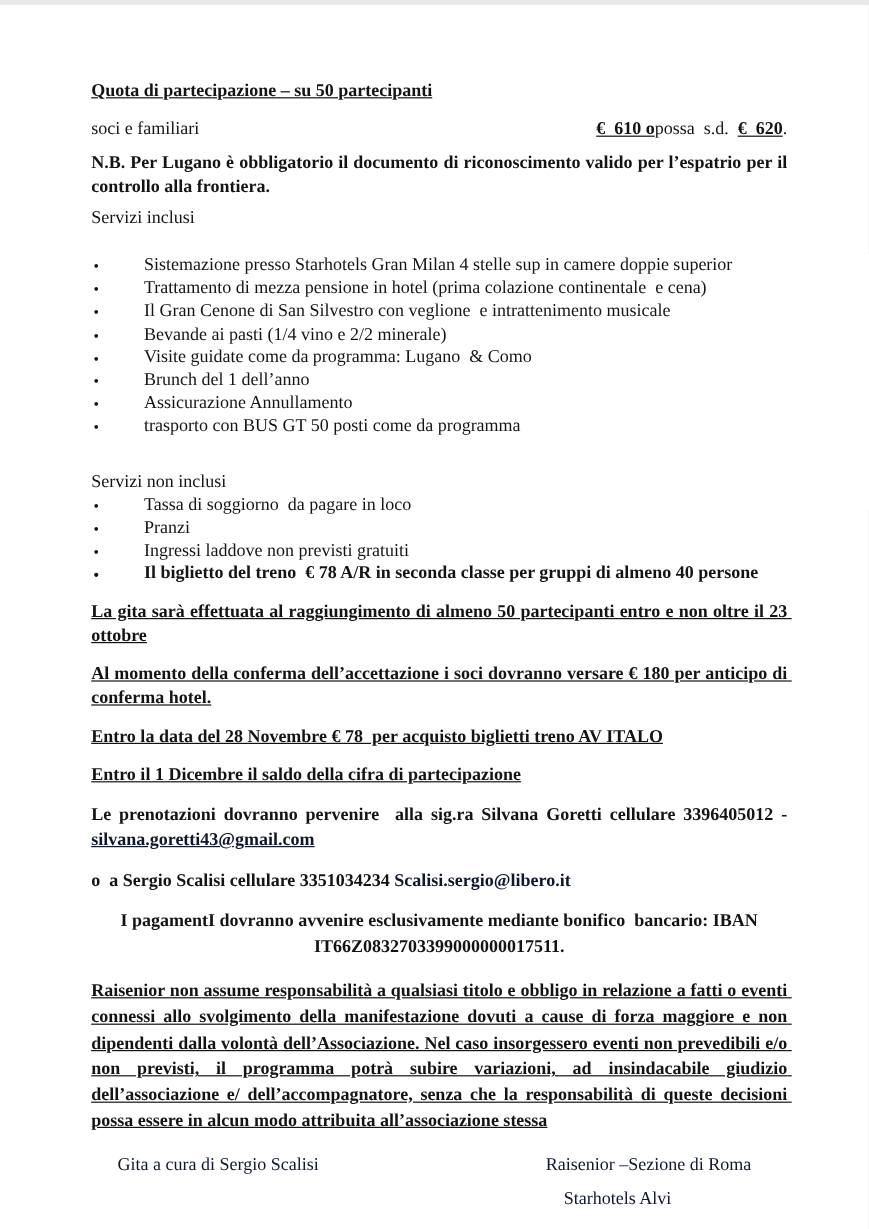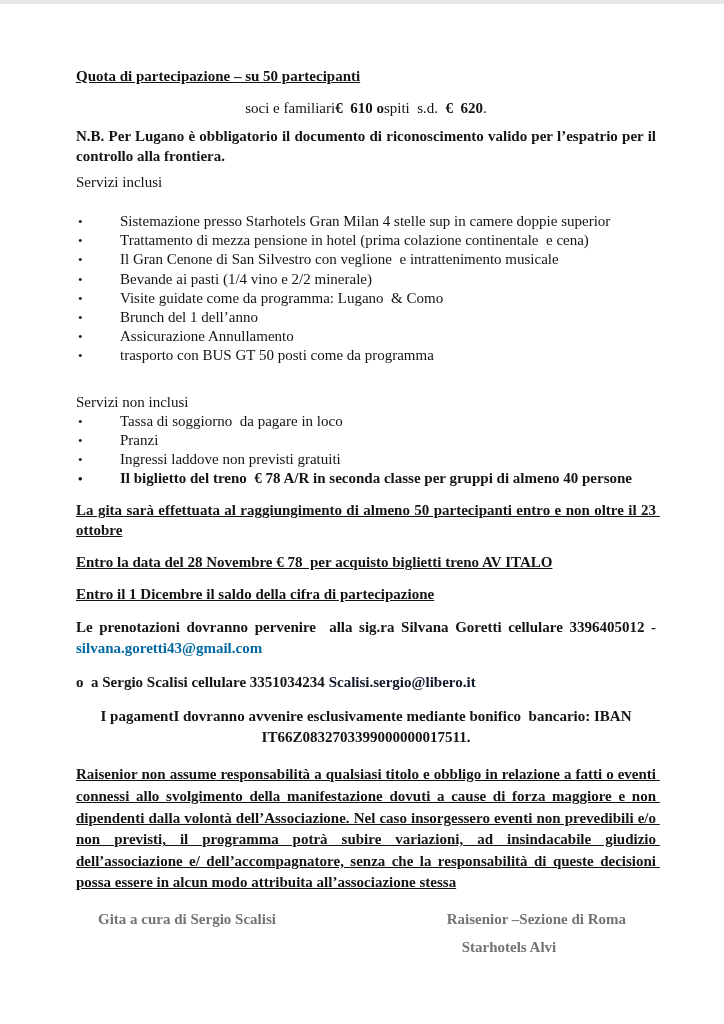--- a/index.html
+++ b/index.html
@@ -15,24 +15,24 @@
     overflow: hidden;
     box-sizing: border-box;
     padding: 62px 68px 0 76px;
   }
   .heading {
     font-weight: bold;
     text-decoration: underline;
     line-height: 20px;
     margin-bottom: 12px;
   }
-  .price-row { display: flex; justify-content: center; line-height: 20px; }
+  .price-row { display: flex; justify-content: space-between; line-height: 20px; }
   .price-right { white-space: pre; }
   .price-row.second .price-right { padding-right: 58px; }
-  .b { font-weight: bold; }
+  .b { font-weight: bold; text-decoration: underline; }
   .nb {
     font-weight: bold;
     text-align: justify;
     line-height: 20px;
     margin: 8px 0 0 0;
     white-space: pre-wrap;
   }
   .center-title { text-align: left; line-height: 20px; margin: 6px 0 0 0; }
   .blank { height: 20px; }
   ul.dots { list-style: none; margin: 0; padding: 0; }
@@ -49,58 +49,59 @@
     white-space: pre-wrap;
   }
   .p-b {
     font-weight: bold;
     text-align: justify;
     line-height: 21px;
     margin: 13px 0 0 0;
     white-space: pre-wrap;
   }
   .email-link {
-    color: #0369a1;
+    color: #0f172a;
+    text-decoration: underline;
     font-weight: bold;
     cursor: pointer;
   }
   .email-link.light {
     color: #0f172a;
     text-decoration: none;
   }
   .disclaimer {
     font-weight: bold;
     text-decoration: underline;
     text-align: justify;
     line-height: 21.6px;
     margin: 16px 0 0 0;
     white-space: pre-wrap;
   }
   .footer {
     display: flex;
     margin-top: 15px;
-    color: #737373;
-    font-weight: bold;
+    color: #0f172a;
+    font-weight: normal;
     line-height: 20px;
     gap: 40px;
   }
   .footer-left { margin-left: 22px; }
   .footer-right { margin-left: auto; margin-right: 30px; }
   .footer-right .line2 { padding-left: 15px; margin-top: 8px; }
 </style>
 </head>
 <body>
 
 <div class="sheet">
 
   <div class="heading">Quota di partecipazione – su 50 partecipanti</div>
 
   <div class="price-row">
     <span>soci e familiari</span>
-    <span class="price-right"><span class="b">€  610 o</span><span>spiti  s.d.  </span><span class="b">€  620</span><span>.</span></span>
+    <span class="price-right"><span class="b">€  610 o</span><span>possa  s.d.  </span><span class="b">€  620</span><span>.</span></span>
   </div>
 
 
   <p class="nb">N.B. Per Lugano è obbligatorio il documento di riconoscimento valido per l’espatrio per il controllo alla frontiera.</p>
 
   <div class="center-title">Servizi inclusi</div>
   <div class="blank"></div>
 
   <ul class="dots">
     <li>
@@ -153,20 +154,21 @@
         <span class="bullet">•</span>
         <span class="li-text">Ingressi laddove non previsti gratuiti</span>
       </li>
     <li class="bold-item">
         <span class="bullet">•</span>
         <span class="li-text">Il biglietto del treno  € 78 A/R in seconda classe per gruppi di almeno 40 persone</span>
       </li>
   </ul>
 
   <p class="p-bu">La gita sarà effettuata al raggiungimento di almeno 50 partecipanti entro e non oltre il 23 ottobre</p>
+  <p class="p-bu">Al momento della conferma dell’accettazione i soci dovranno versare € 180 per anticipo di conferma hotel.</p>
   <p class="p-bu">Entro la data del 28 Novembre € 78  per acquisto biglietti treno AV ITALO</p>
   <p class="p-bu">Entro il 1 Dicembre il saldo della cifra di partecipazione</p>
 
   <p class="p-b"><span>Le prenotazioni dovranno pervenire  alla sig.ra Silvana Goretti cellulare 3396405012 - </span><a class="email-link">silvana.goretti43@gmail.com</a></p>
 
   <p class="p-b"><span>o  a Sergio Scalisi cellulare 3351034234 </span><a class="email-link light">Scalisi.sergio@libero.it</a></p>
 
   <p class="p-b" style="text-align:center;">I pagamentI dovranno avvenire esclusivamente mediante bonifico  bancario: IBAN
 IT66Z0832703399000000017511.</p>
 

